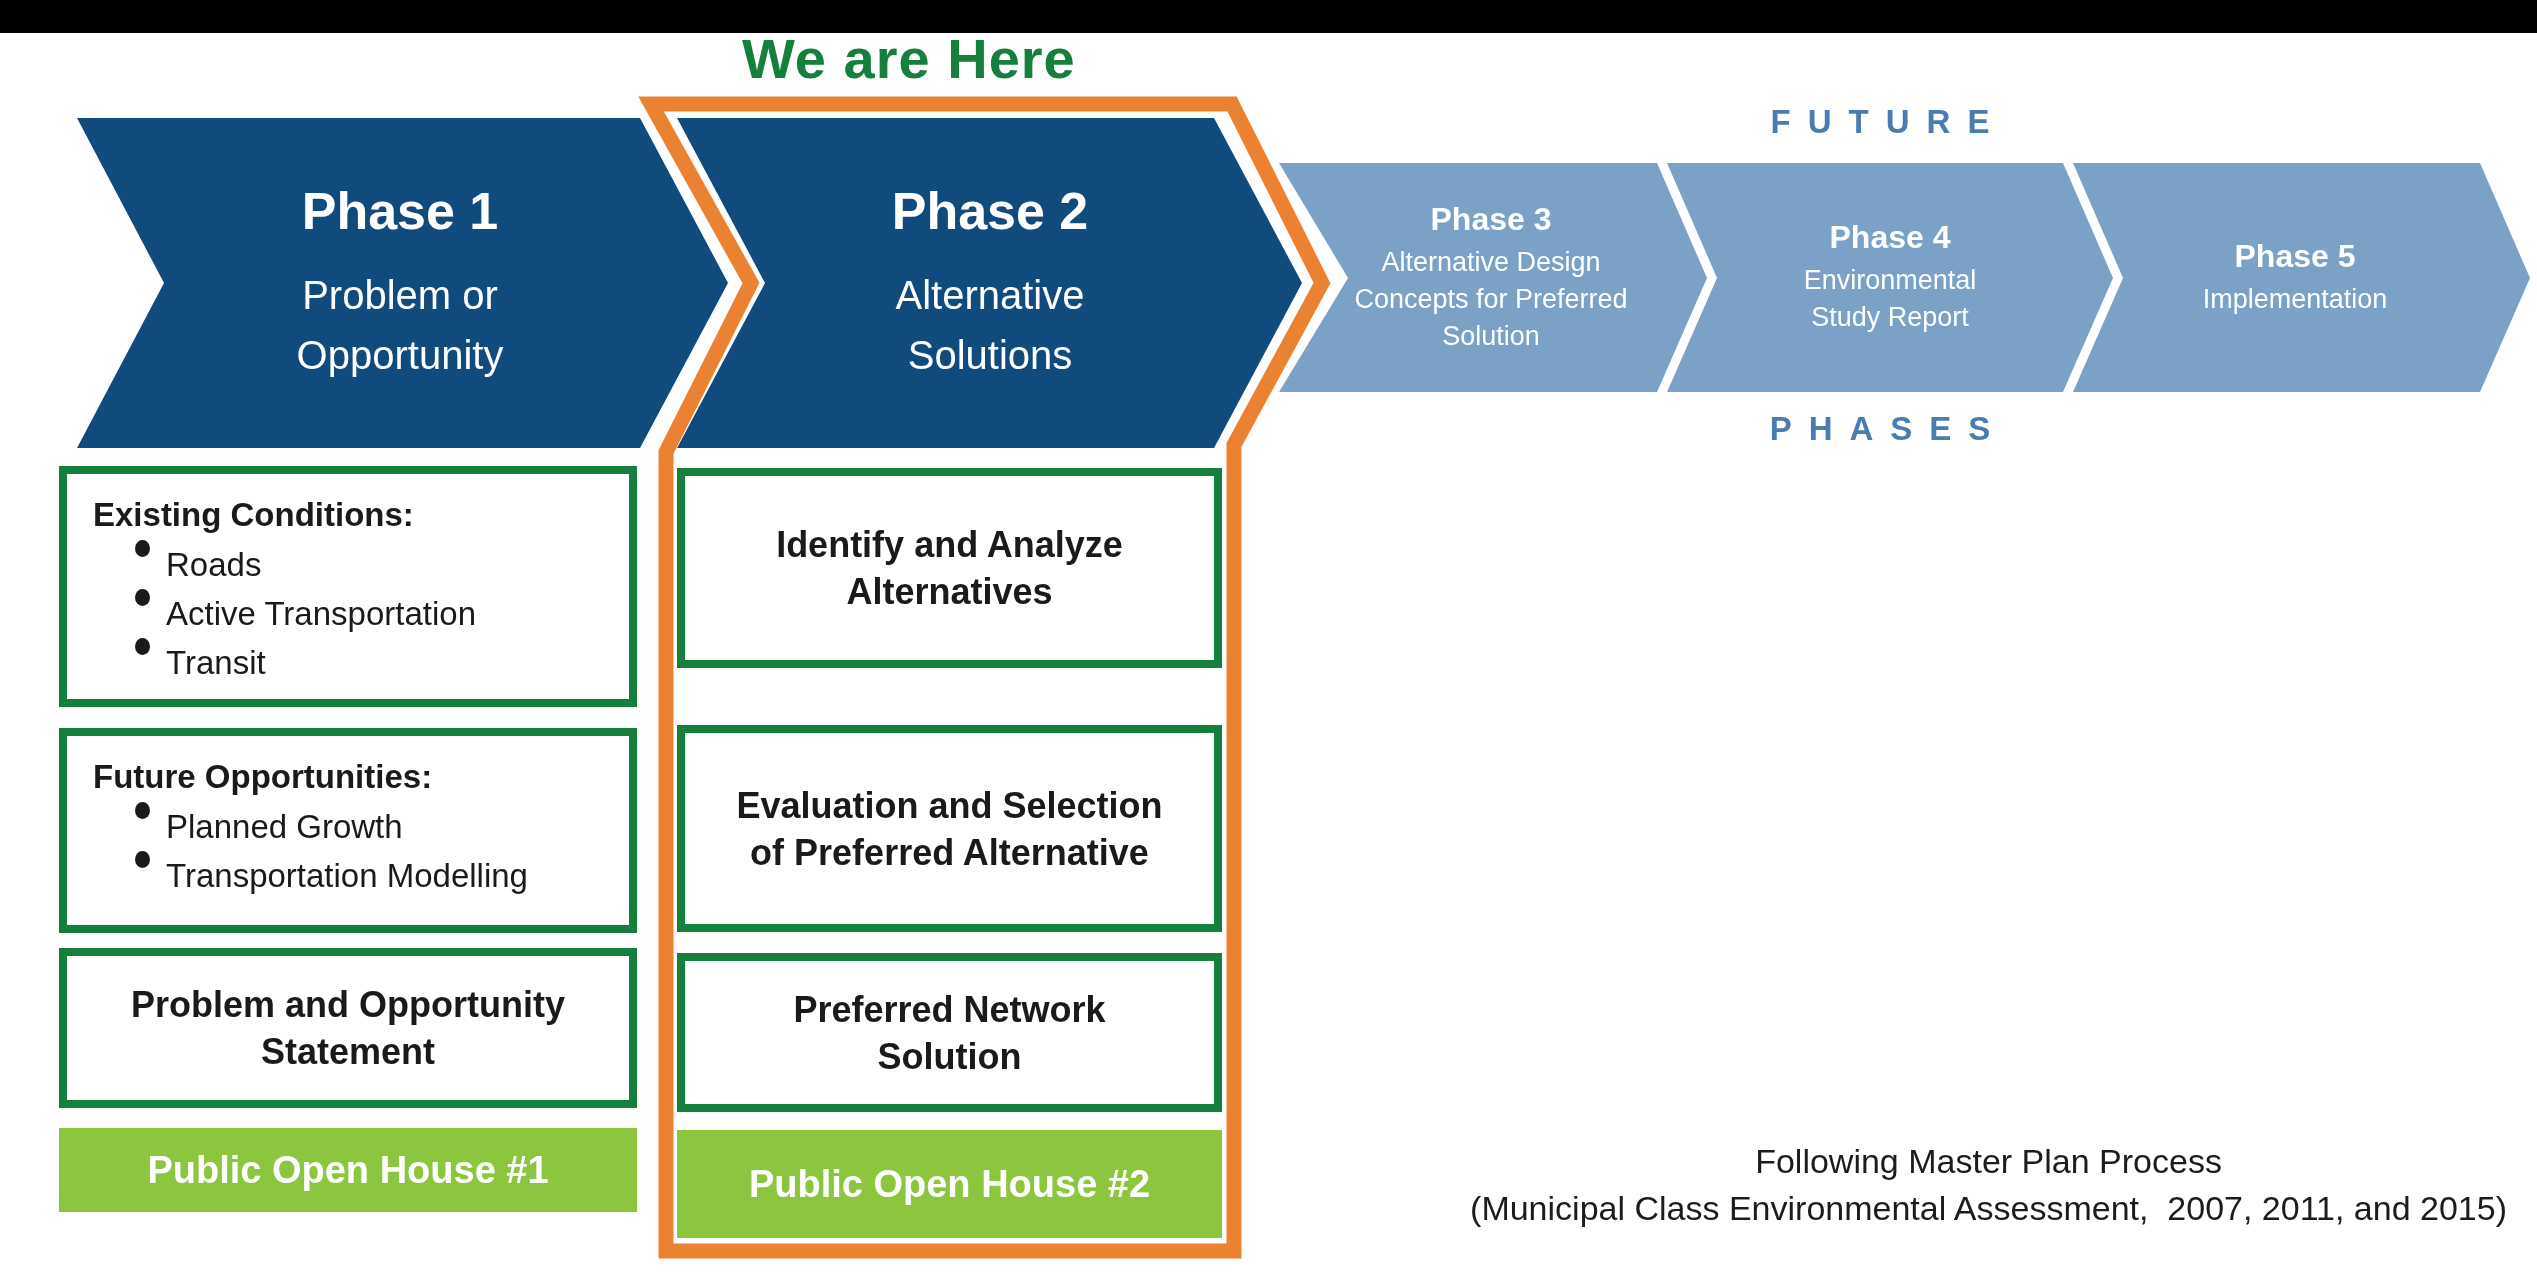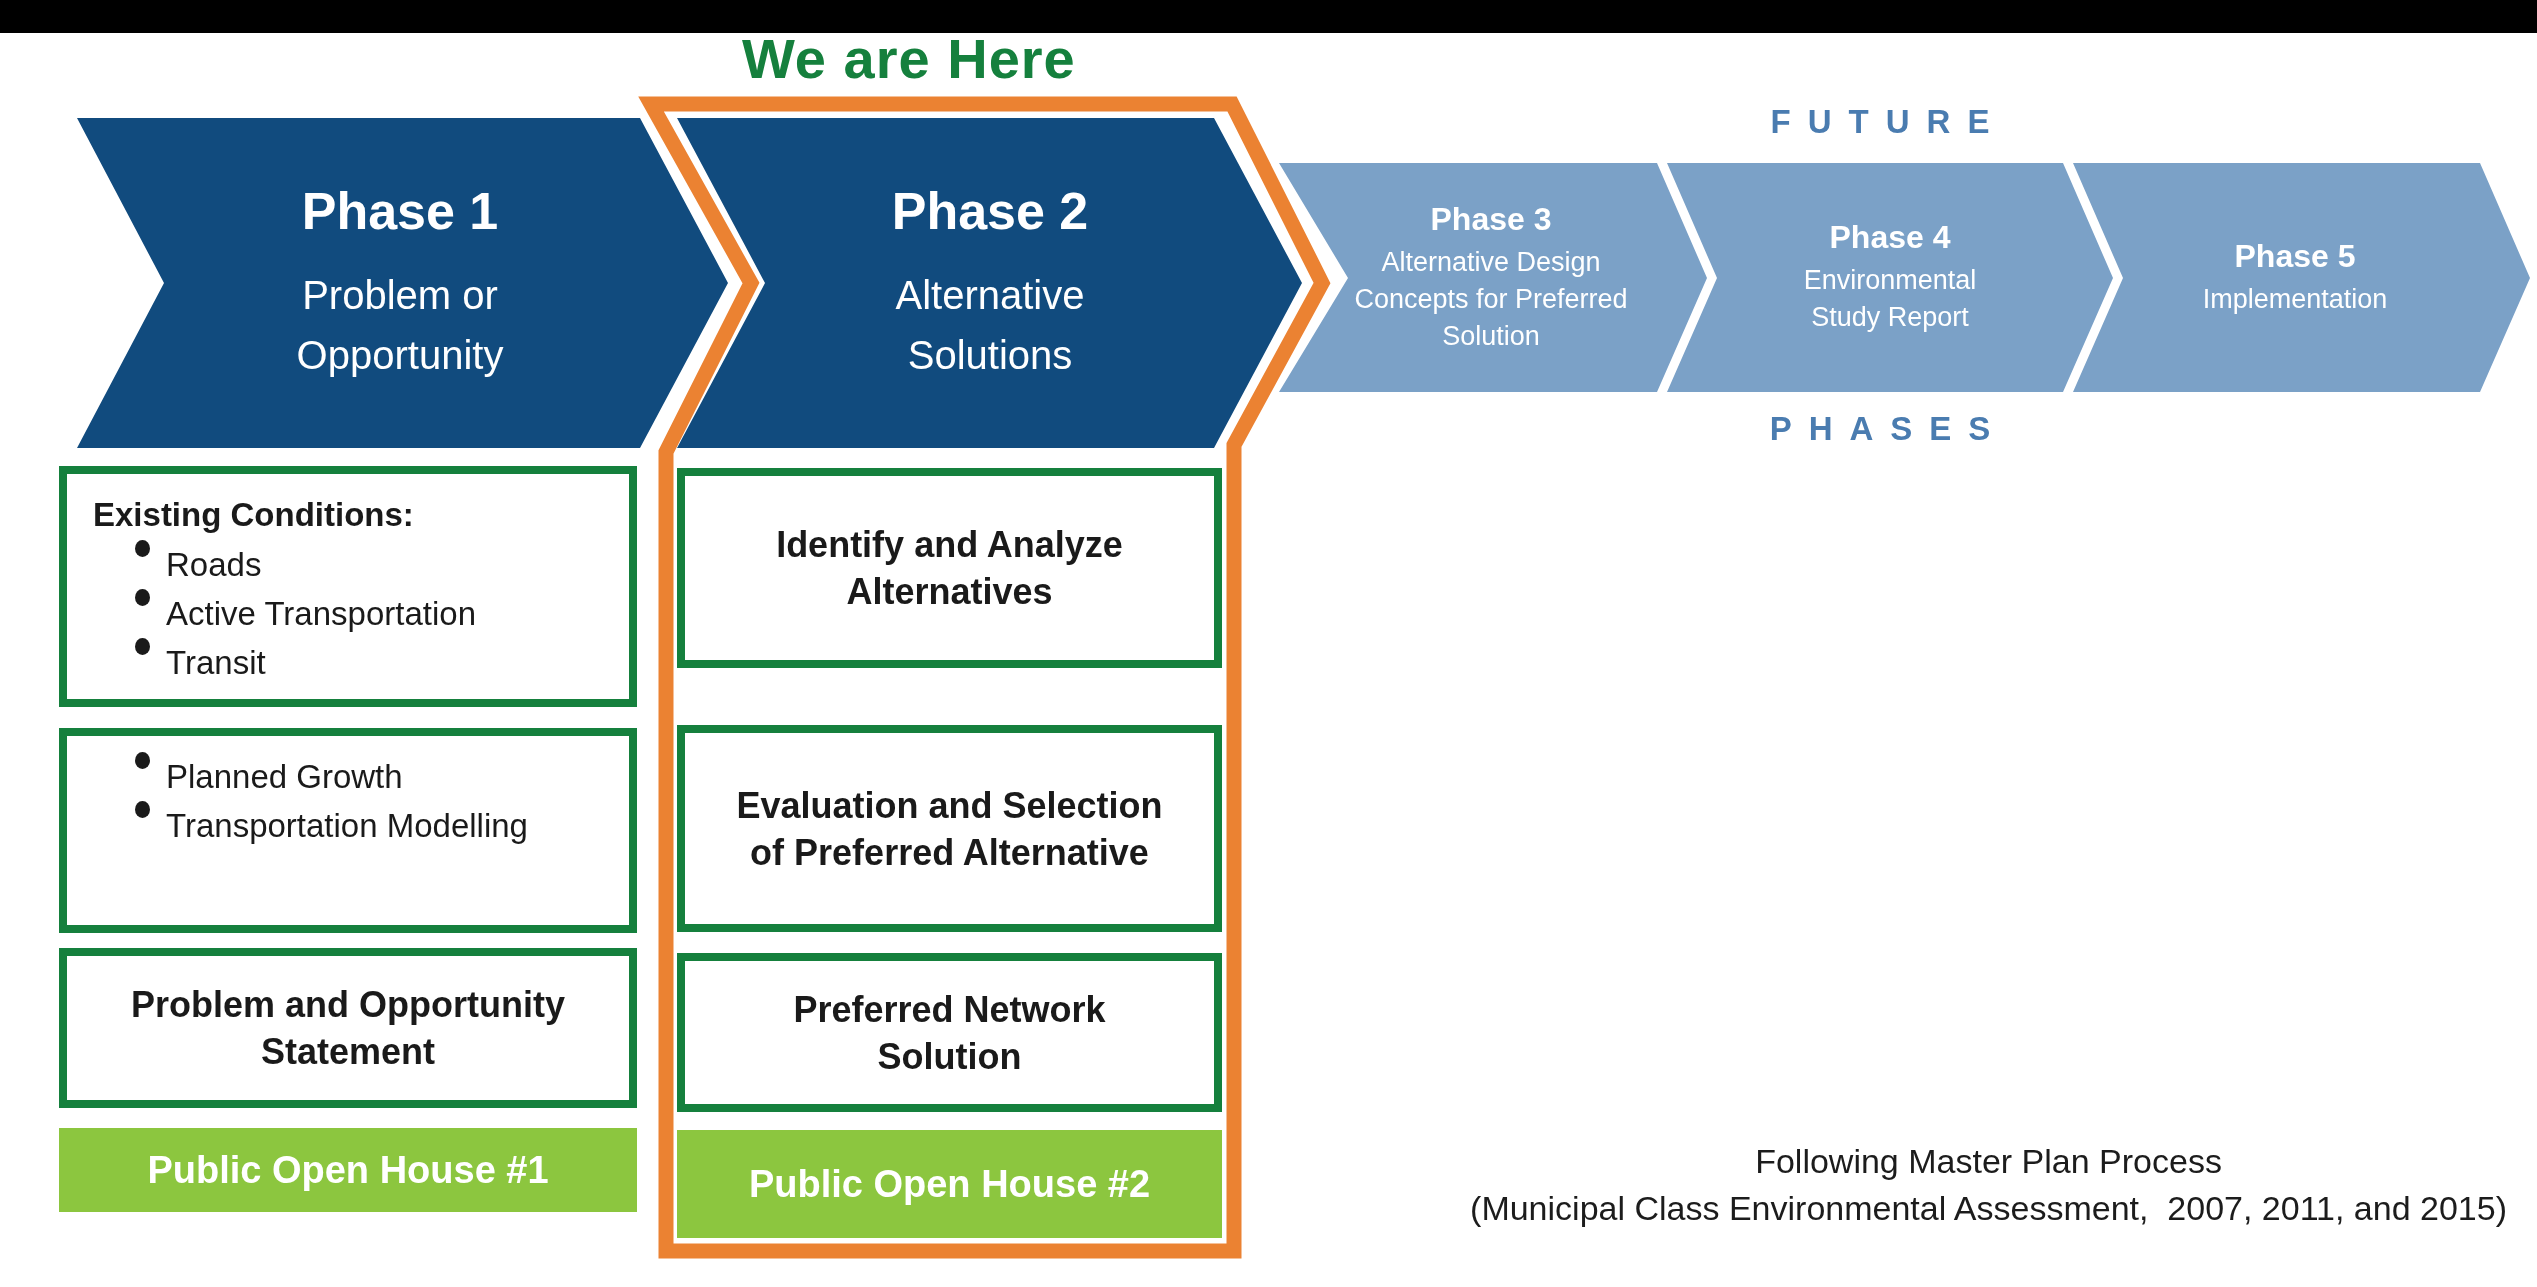--- a/index.html
+++ b/index.html
@@ -112,20 +112,21 @@
       <span class="dot"></span>
       <span>Active Transportation</span>
     </div>
     <div class="bullet-row">
       <span class="dot"></span>
       <span>Transit</span>
     </div>
   </div>
 
   <div class="obox list" style="left:59px;top:728px;width:578px;height:205px;">
+    <div class="heading">Future Opportunities:</div>
     <div class="bullet-row">
       <span class="dot"></span>
       <span>Planned Growth</span>
     </div>
     <div class="bullet-row">
       <span class="dot"></span>
       <span>Transportation Modelling</span>
     </div>
   </div>
 

